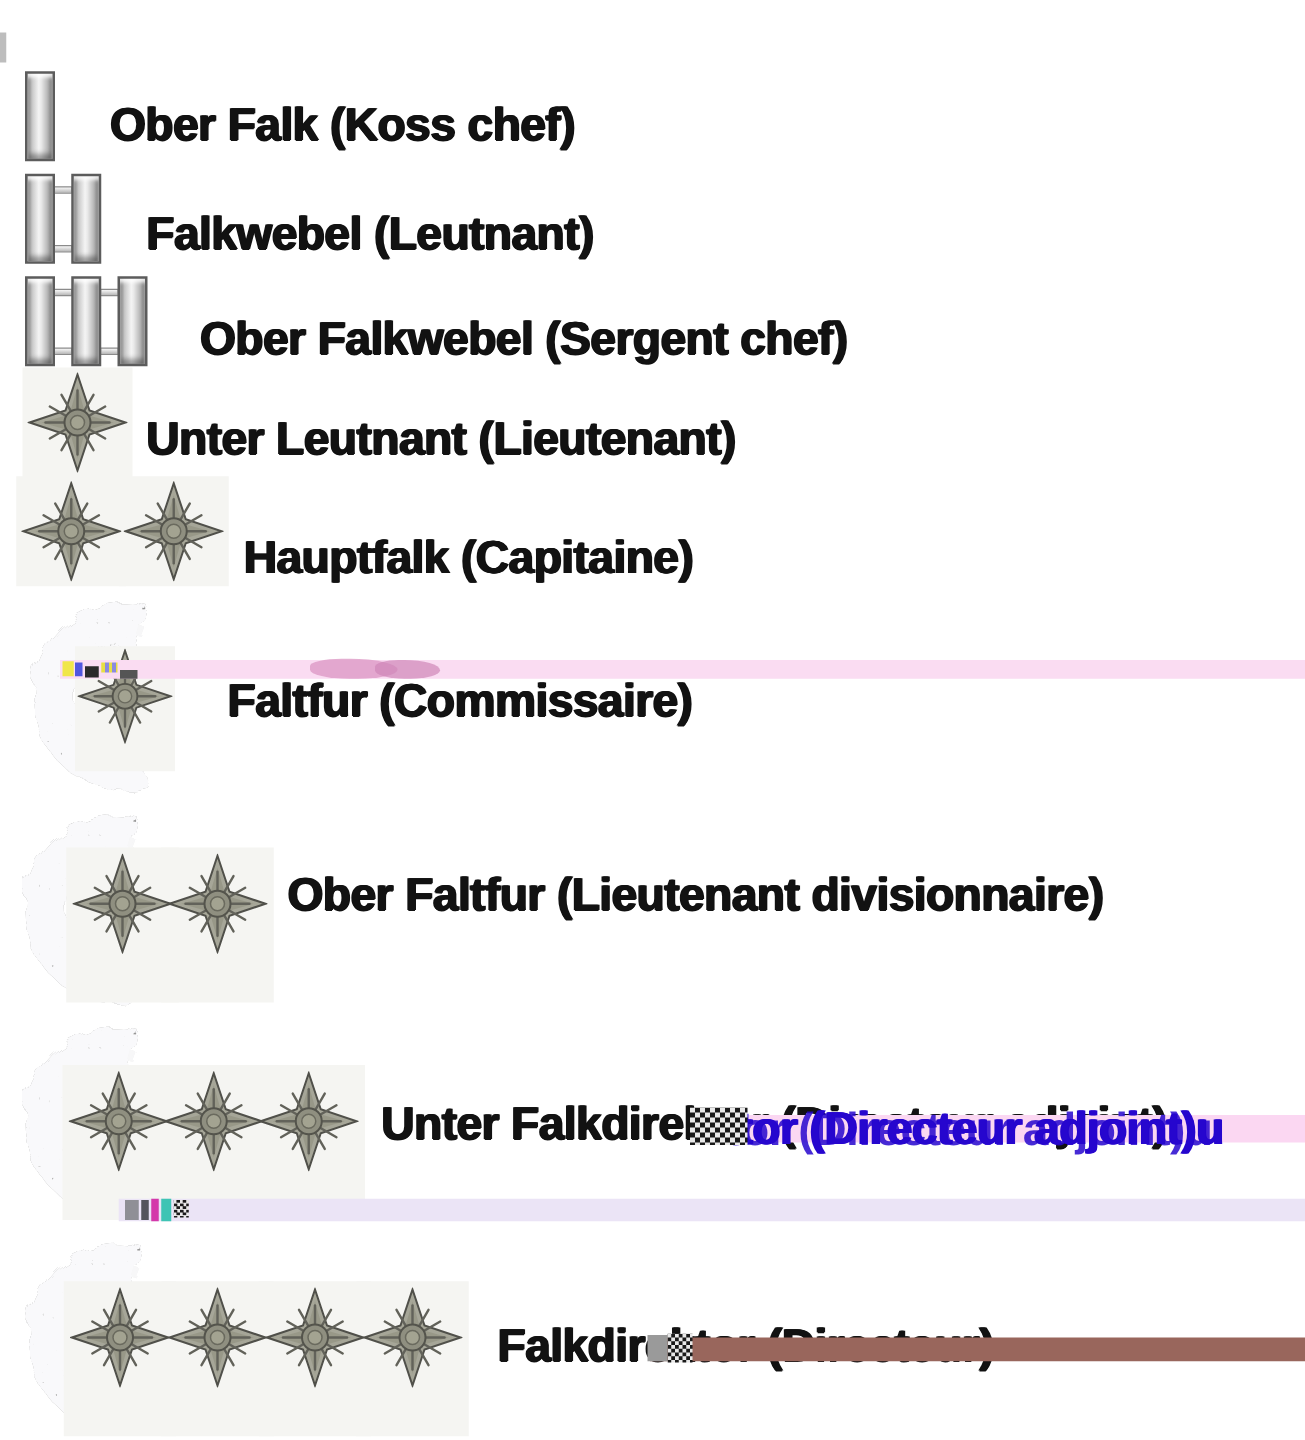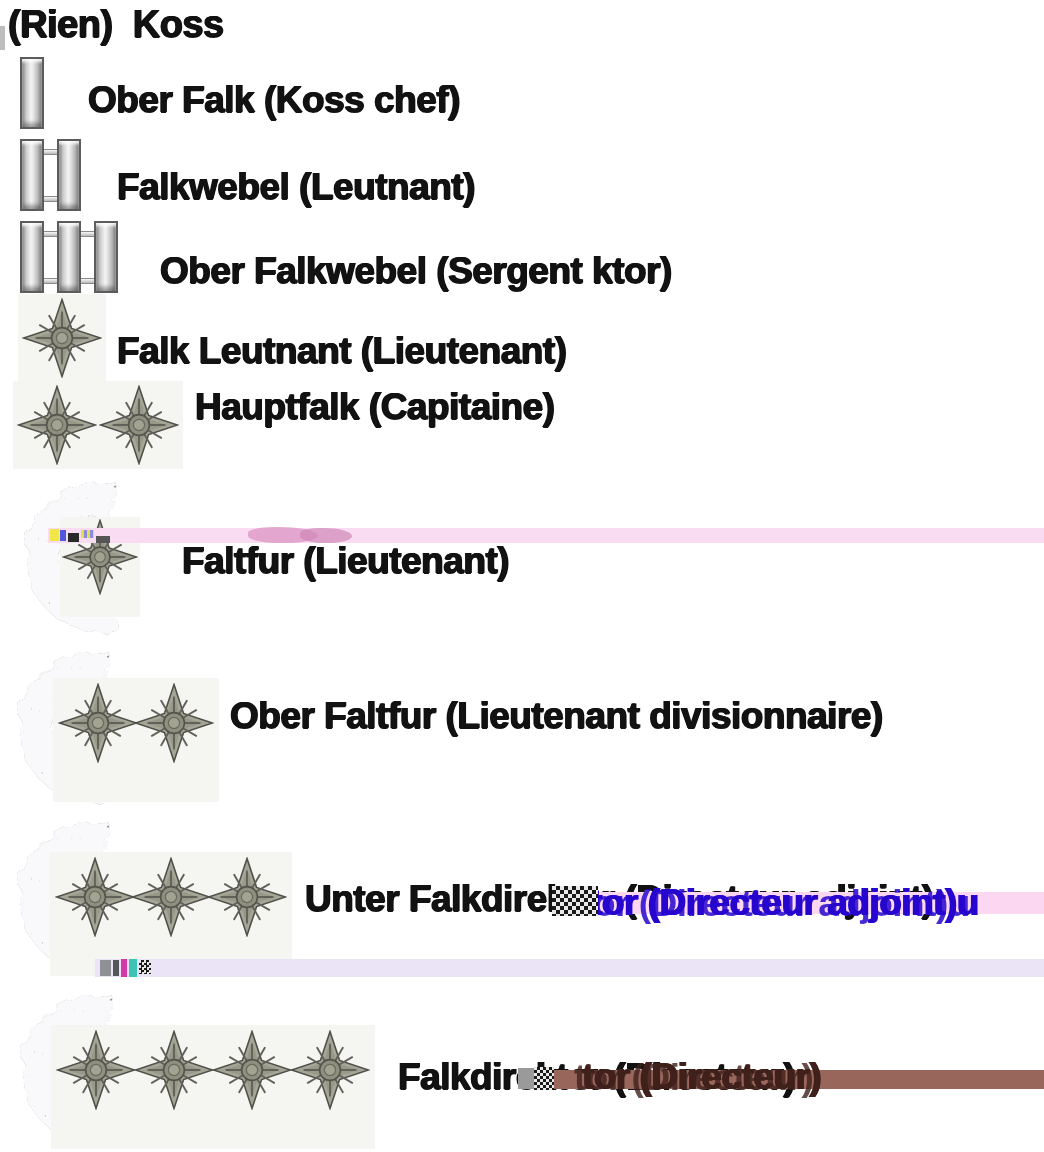--- a/index.html
+++ b/index.html
@@ -81,21 +81,20 @@
           <line x1="58.7" y1="45" x2="77.7" y2="34"></line>
       </g>
       <circle cx="50" cy="50" r="13" fill="#8f8f80" stroke="#54544c" stroke-width="2"></circle>
       <circle cx="50" cy="50" r="7" fill="#a3a391" stroke="#6a6a5e" stroke-width="1.5"></circle>
     </g>
   </defs>
 </svg>
 
 <div id="canvas">
 
-  <span class="lbl title" style="left:8px;top:1px">(Rien)  Koss</span>
   <div class="bit" style="left:0;top:26px;width:5px;height:24px;background:#bdbdbd"></div>
 
   <div id="rows">
       <div>
         <div class="bar" style="left:20px;top:57px"></div>
         <span class="lbl" style="left:88px;top:77px">Ober Falk (Koss chef)</span>
       </div>
       <div>
         <div class="bar-link" style="left:43px;top:149px;width:15px"></div>
         <div class="bar-link" style="left:43px;top:196px;width:15px"></div>
@@ -104,59 +103,59 @@
         <span class="lbl" style="left:117px;top:164px">Falkwebel (Leutnant)</span>
       </div>
       <div>
         <div class="bar-link" style="left:43px;top:231px;width:15px"></div>
         <div class="bar-link" style="left:43px;top:278px;width:15px"></div>
         <div class="bar-link" style="left:80px;top:231px;width:15px"></div>
         <div class="bar-link" style="left:80px;top:278px;width:15px"></div>
         <div class="bar" style="left:20px;top:221px"></div>
         <div class="bar" style="left:57px;top:221px"></div>
         <div class="bar" style="left:94px;top:221px"></div>
-        <span class="lbl" style="left:160px;top:248px">Ober Falkwebel (Sergent ktor)</span>
+        <span class="lbl" style="left:160px;top:248px">Ober Falkwebel (Sergent chef)</span>
       </div>
       <div>
         <div class="pipbg" style="left:18px;top:294px;width:88px;height:88px"></div>
         <svg class="pip" viewBox="0 0 100 100" style="left:22px;top:298px;width:80px;height:80px">
           <g>
             <use href="#pip-shape" xlink:href="#pip-shape"></use>
           </g>
         </svg>
-        <span class="lbl" style="left:117px;top:328px">Falk Leutnant (Lieutenant)</span>
+        <span class="lbl" style="left:117px;top:328px">Unter Leutnant (Lieutenant)</span>
       </div>
       <div>
         <div class="pipbg" style="left:13px;top:381px;width:88px;height:88px"></div>
         <svg class="pip" viewBox="0 0 100 100" style="left:17px;top:385px;width:80px;height:80px">
           <g>
             <use href="#pip-shape" xlink:href="#pip-shape"></use>
           </g>
         </svg>
         <div class="pipbg" style="left:95px;top:381px;width:88px;height:88px"></div>
         <svg class="pip" viewBox="0 0 100 100" style="left:99px;top:385px;width:80px;height:80px">
           <g>
             <use href="#pip-shape" xlink:href="#pip-shape"></use>
           </g>
         </svg>
-        <span class="lbl" style="left:195px;top:384px">Hauptfalk (Capitaine)</span>
+        <span class="lbl" style="left:195px;top:423px">Hauptfalk (Capitaine)</span>
       </div>
       <div>
         <svg class="wreath" viewBox="0 0 140 160" style="left:12px;top:477px;width:142px;height:162px">
           <g filter="url(#mottle)">
             <use href="#wreath-shape" xlink:href="#wreath-shape"></use>
           </g>
         </svg>
         <div class="pipbg" style="left:60px;top:517px;width:80px;height:100px"></div>
         <svg class="pip" viewBox="0 0 100 100" style="left:62px;top:519px;width:76px;height:76px">
           <g>
             <use href="#pip-shape" xlink:href="#pip-shape"></use>
           </g>
         </svg>
-        <span class="lbl" style="left:182px;top:538px">Faltfur (Lieutenant)</span>
+        <span class="lbl" style="left:182px;top:538px">Faltfur (Commissaire)</span>
       </div>
       <div>
         <svg class="wreath" viewBox="0 0 140 160" style="left:5px;top:647px;width:142px;height:162px">
           <g filter="url(#mottle)">
             <use href="#wreath-shape" xlink:href="#wreath-shape"></use>
           </g>
         </svg>
         <div class="pipbg" style="left:53px;top:678px;width:90px;height:124px"></div>
         <svg class="pip" viewBox="0 0 100 100" style="left:58px;top:683px;width:80px;height:80px">
           <g>
@@ -245,16 +244,15 @@
   <div class="glitch checker" style="left:552px;top:886px;width:46px;height:30px"></div>
 
   <div class="glitch stripe-lavender"></div>
   <div class="bit" style="left:100px;top:960px;width:11px;height:16px;background:#8f8f96"></div>
   <div class="bit" style="left:113px;top:960px;width:6px;height:16px;background:#55555c"></div>
   <div class="bit" style="left:121px;top:959px;width:6px;height:18px;background:#d438aa"></div>
   <div class="bit" style="left:129px;top:959px;width:8px;height:18px;background:#3ec4b4"></div>
   <div class="bit checker" style="left:139px;top:960px;width:12px;height:14px;background-size:5px 5px"></div>
 
   <div class="glitch band-brown"></div>
-  <span class="glitch overlay-maroon">tor (Directeur)</span>
   <div class="bit" style="left:518px;top:1068px;width:16px;height:21px;background:#9a9a9a"></div>
   <div class="glitch checker" style="left:534px;top:1067px;width:20px;height:23px;background-size:6px 6px"></div>
 </div>
 
 </body></html>

